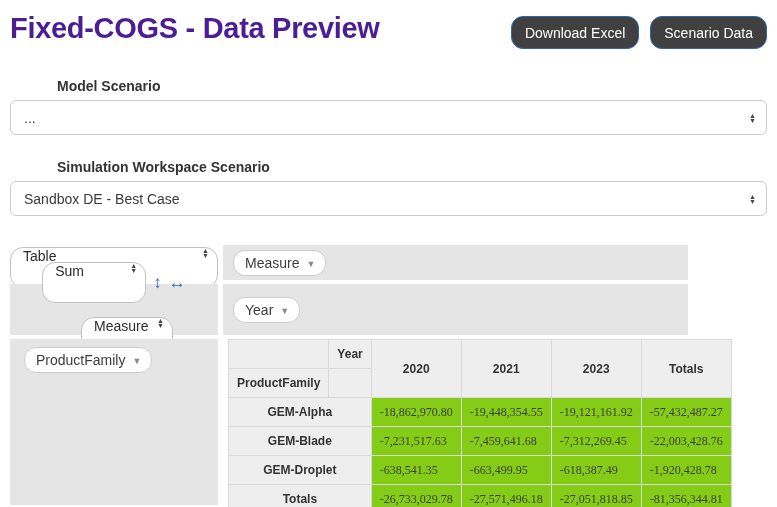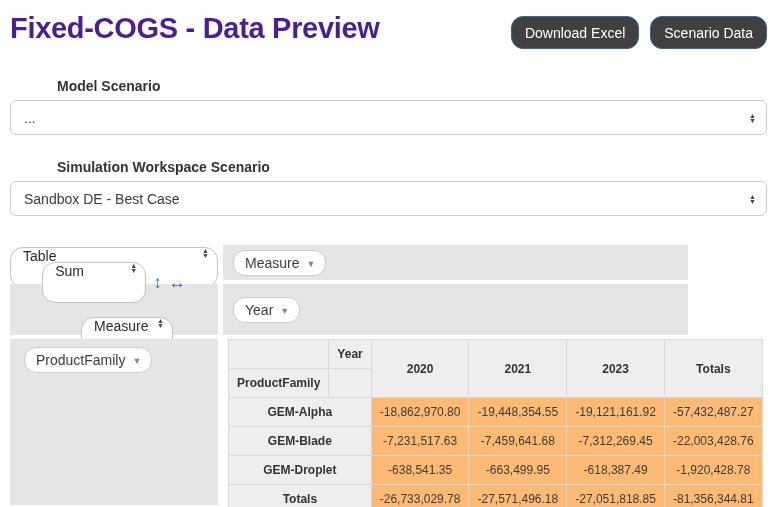--- a/index.html
+++ b/index.html
@@ -72,22 +72,22 @@
 
   
   .cell-out { padding-left:5px; }
   table.pvt { border-collapse:collapse; font-size:12px; }
   table.pvt th, table.pvt td { border:1px solid #d9d9d9; }
   table.pvt th {
     background:#eeeeee; color:#333; font-weight:700;
     padding:7px 8px; text-align:center;
   }
   table.pvt td {
-    background:#fdba74; color:#3d3d3d; text-align:center;
-    padding:6px 8px; font-weight:400; white-space:nowrap;
+    background:#84cc16; color:#3d3d3d; text-align:left;
+    padding:6px 8px; font-weight:400; white-space:nowrap;font-family:Liberation Serif, serif;
   }
   th.corner { min-width:68px; }
   th.axis-col { min-width:20px; }
   th.axis-row { text-align:left; min-width:68px; }
   th.colh-0 { min-width:64px; }
   th.colh-1 { min-width:68px; }
   th.colh-2 { min-width:67px; }
   th.colh-t { min-width:63px; text-align:right; }
   th.rowlabel { text-align:left; }
   th.totlabel { text-align:right; }

